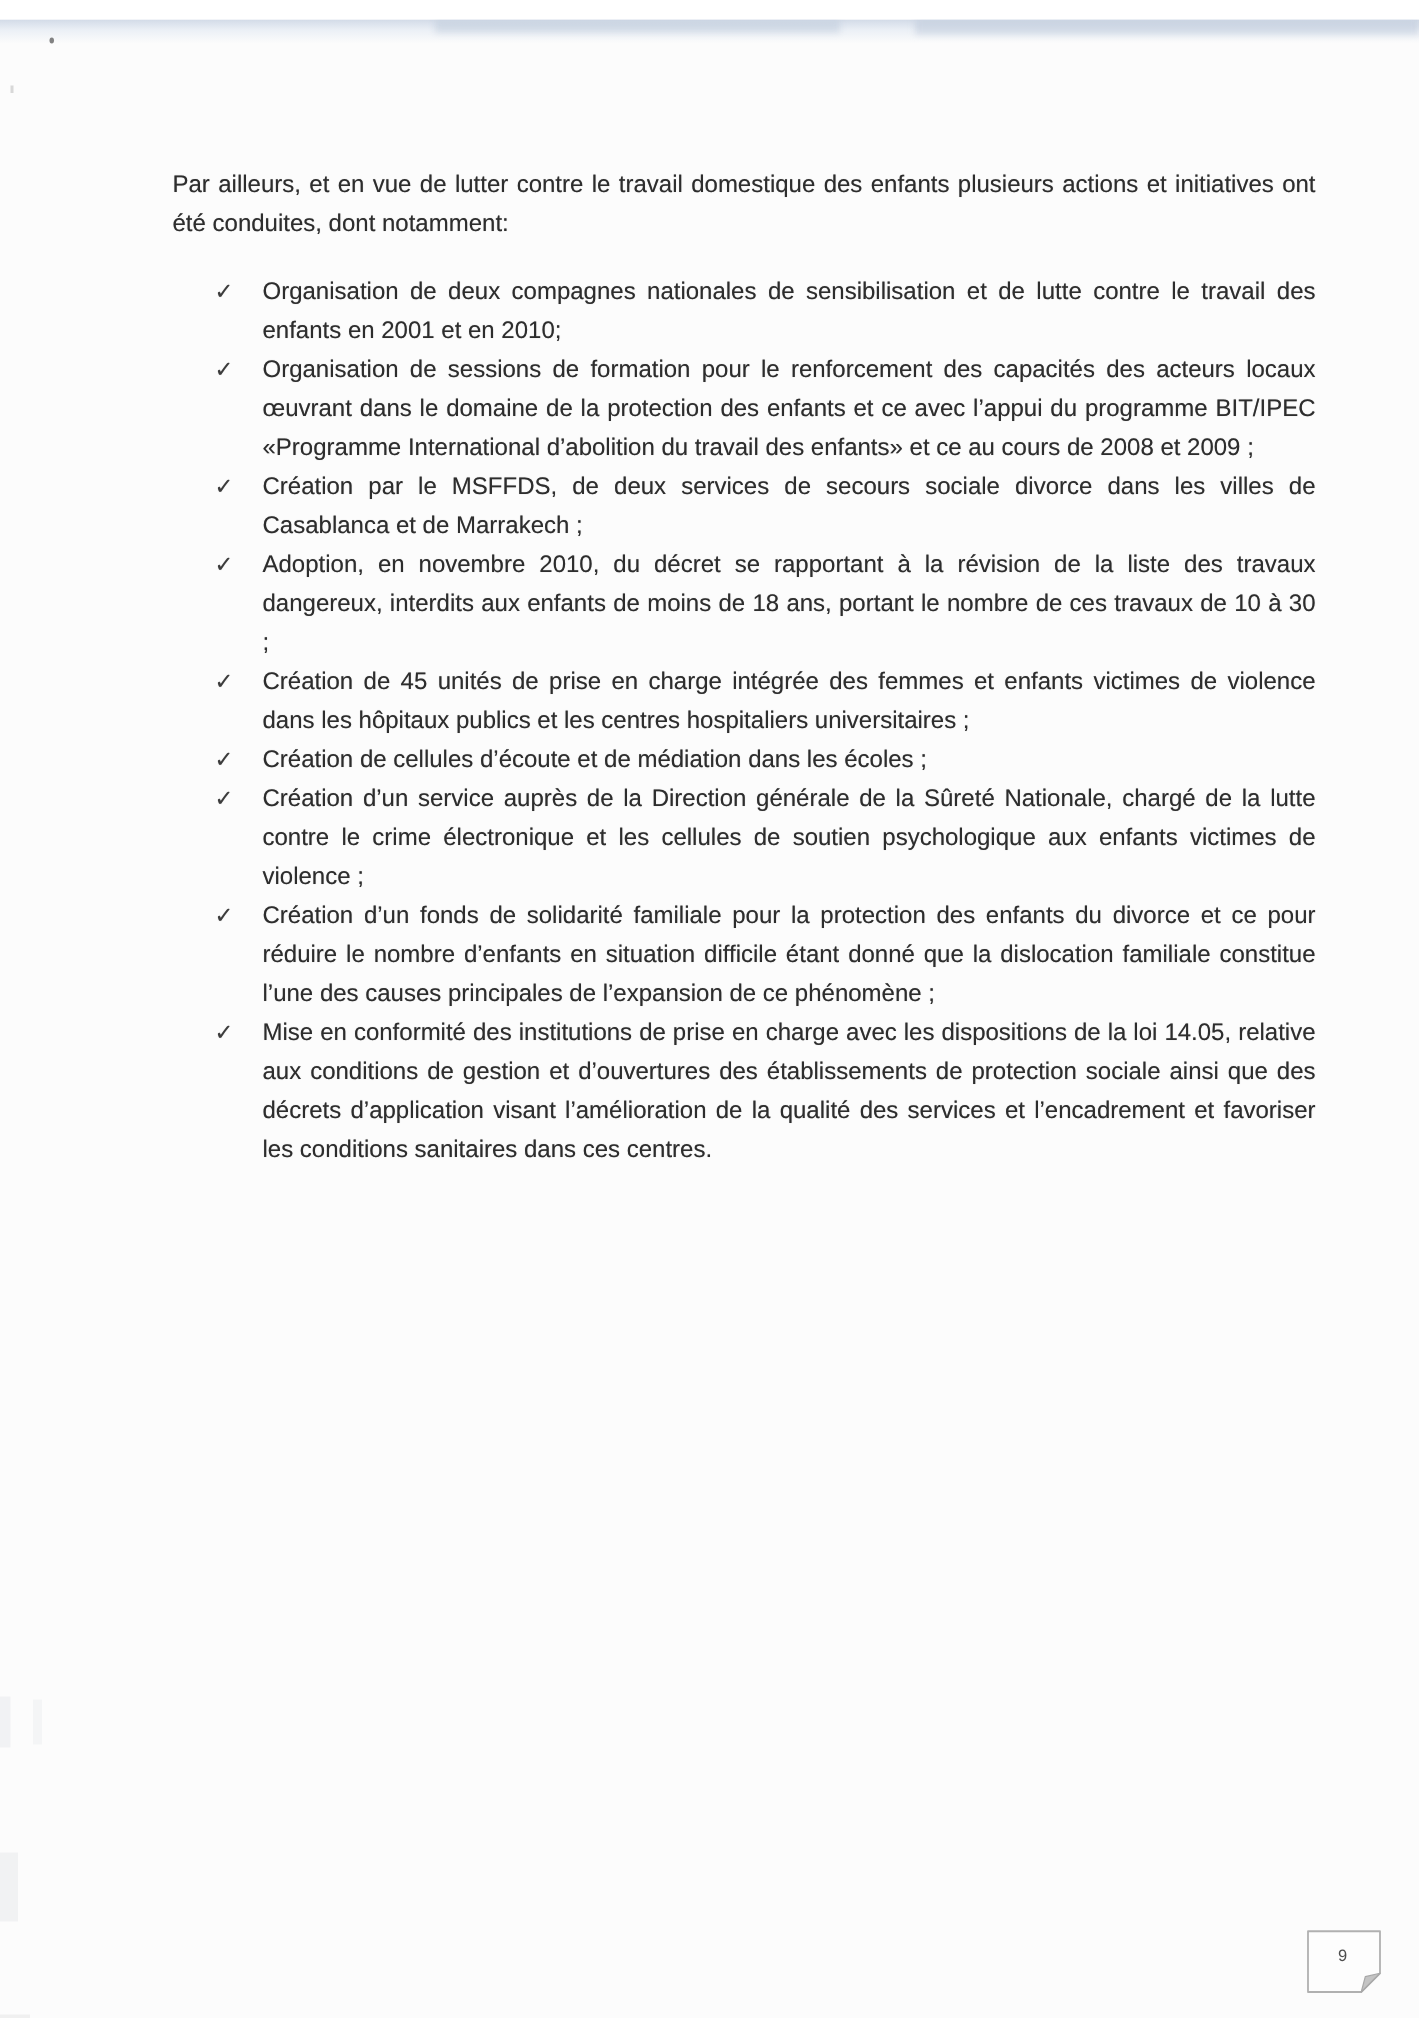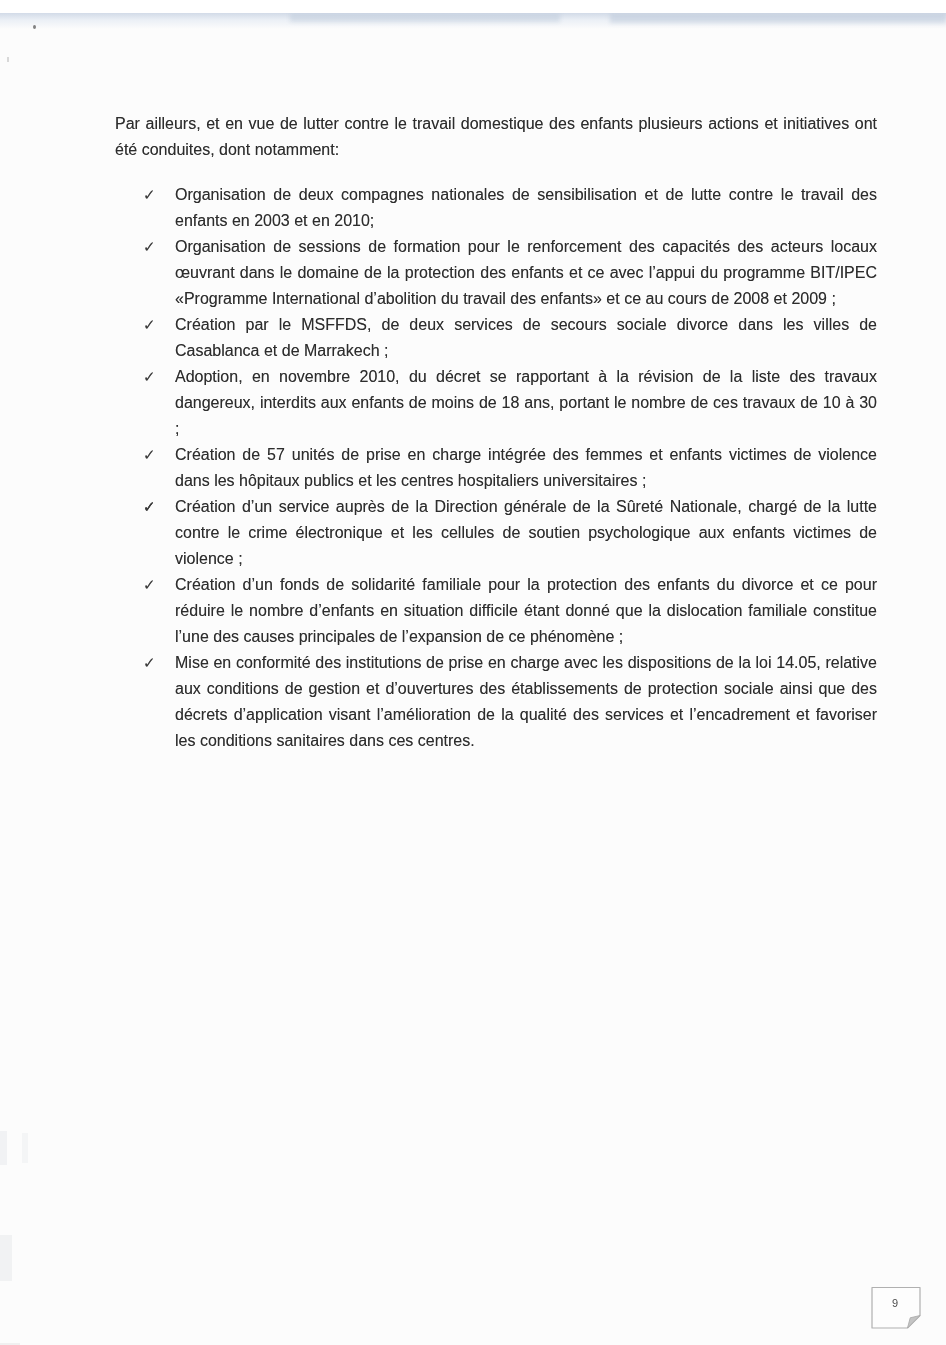--- a/index.html
+++ b/index.html
@@ -99,40 +99,41 @@
   <div class="bar2"></div>
   <div class="bar3"></div>
   <div class="bar4"></div>
 
   <div class="content">
     <p class="intro">Par ailleurs, et en vue de lutter contre le travail domestique des enfants plusieurs actions et initiatives ont été conduites, dont notamment:</p>
 
     <ul class="checklist">
       <li>
         <span class="check">✓</span>
-        <span class="li-text">Organisation de deux compagnes nationales de sensibilisation et de lutte contre le travail des enfants en 2003 et en 2010;</span>
+        <span class="li-text">Organisation de deux compagnes nationales de sensibilisation et de lutte contre le travail des enfants en 2001 et en 2010;</span>
       </li>
       <li>
         <span class="check">✓</span>
         <span class="li-text">Organisation de sessions de formation pour le renforcement des capacités des acteurs locaux œuvrant dans le domaine de la protection des enfants et ce avec l’appui du programme BIT/IPEC «Programme International d’abolition du travail des enfants» et ce au cours de 2008 et 2009 ;</span>
       </li>
       <li>
         <span class="check">✓</span>
         <span class="li-text">Création par le MSFFDS, de deux services de secours sociale divorce dans les villes de Casablanca et de Marrakech ;</span>
       </li>
       <li>
         <span class="check">✓</span>
         <span class="li-text">Adoption, en novembre 2010, du décret se rapportant à la révision de la liste des travaux dangereux, interdits aux enfants de moins de 18 ans, portant le nombre de ces travaux de 10 à 30 ;</span>
       </li>
       <li>
         <span class="check">✓</span>
-        <span class="li-text">Création de 57 unités de prise en charge intégrée des femmes et enfants victimes de violence dans les hôpitaux publics et les centres hospitaliers universitaires ;</span>
+        <span class="li-text">Création de 45 unités de prise en charge intégrée des femmes et enfants victimes de violence dans les hôpitaux publics et les centres hospitaliers universitaires ;</span>
       </li>
       <li>
         <span class="check">✓</span>
+        <span class="li-text">Création de cellules d’écoute et de médiation dans les écoles ;</span>
       </li>
       <li>
         <span class="check">✓</span>
         <span class="li-text">Création d’un service auprès de la Direction générale de la Sûreté Nationale, chargé de la lutte contre le crime électronique et les cellules de soutien psychologique aux enfants victimes de violence ;</span>
       </li>
       <li>
         <span class="check">✓</span>
         <span class="li-text">Création d’un fonds de solidarité familiale pour la protection des enfants du divorce et ce pour réduire le nombre d’enfants en situation difficile étant donné que la dislocation familiale constitue l’une des causes principales de l’expansion de ce phénomène ;</span>
       </li>
       <li>

